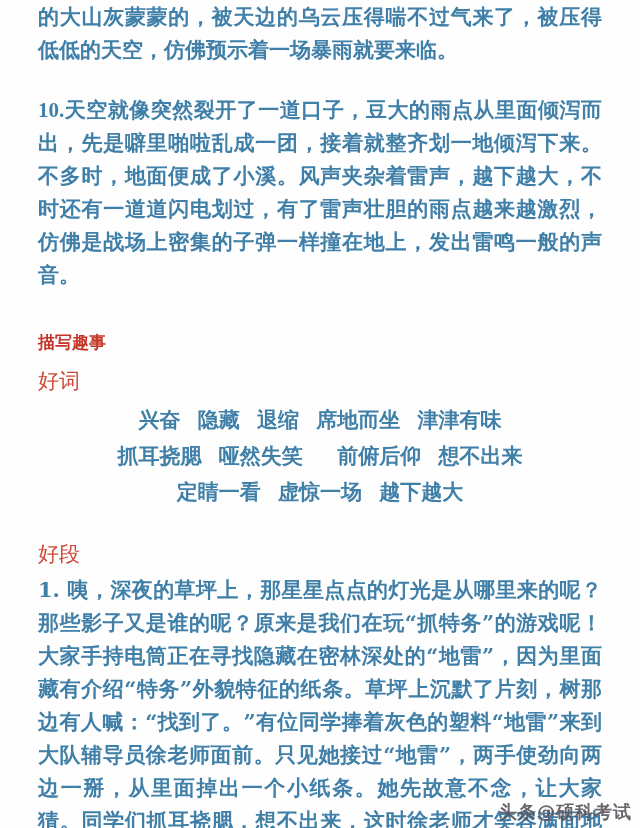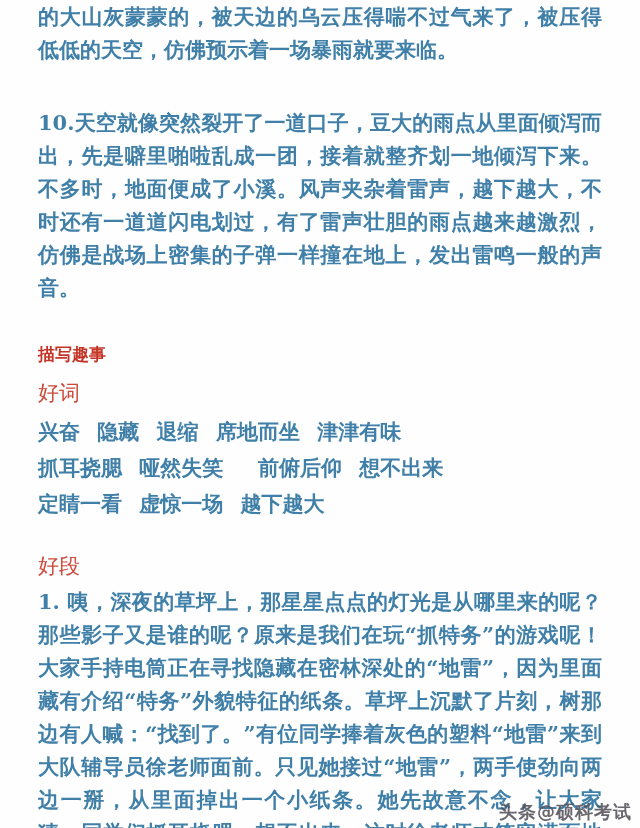--- a/index.html
+++ b/index.html
@@ -20,37 +20,37 @@
   .para {
     color: #3f7fa8;
     font-size: 21px;
     line-height: 33px;
     font-weight: bold;
     text-align: justify;
     text-justify: inter-character;
     letter-spacing: 0px;
   }
   .para-intro { margin: 0; }
-  .para-10 { margin-top: 40px; }
+  .para-10 { margin-top: 28px; font-family: Liberation Serif, serif; }
   .section-title {
     margin: 34px 0 0 0;
     color: #c53527;
     font-size: 17px;
     line-height: 33px;
     font-weight: bold;
   }
   .subhead {
     margin-top: 6px;
     color: #cd4a3a;
     font-size: 21px;
     line-height: 33px;
     font-weight: normal;
   }
   .subhead-duan { margin-top: 28px; }
-  .word-lines { margin-top: 4px; }
+  .word-lines { margin-top: 4px; text-align: center; }
   .word-line {
     color: #3f7fa8;
     font-size: 21px;
     line-height: 36px;
     font-weight: bold;
     white-space: pre-wrap;
     word-spacing: 10px;
   }
   .para-1 { margin-top: 2px; }
   .watermark {

